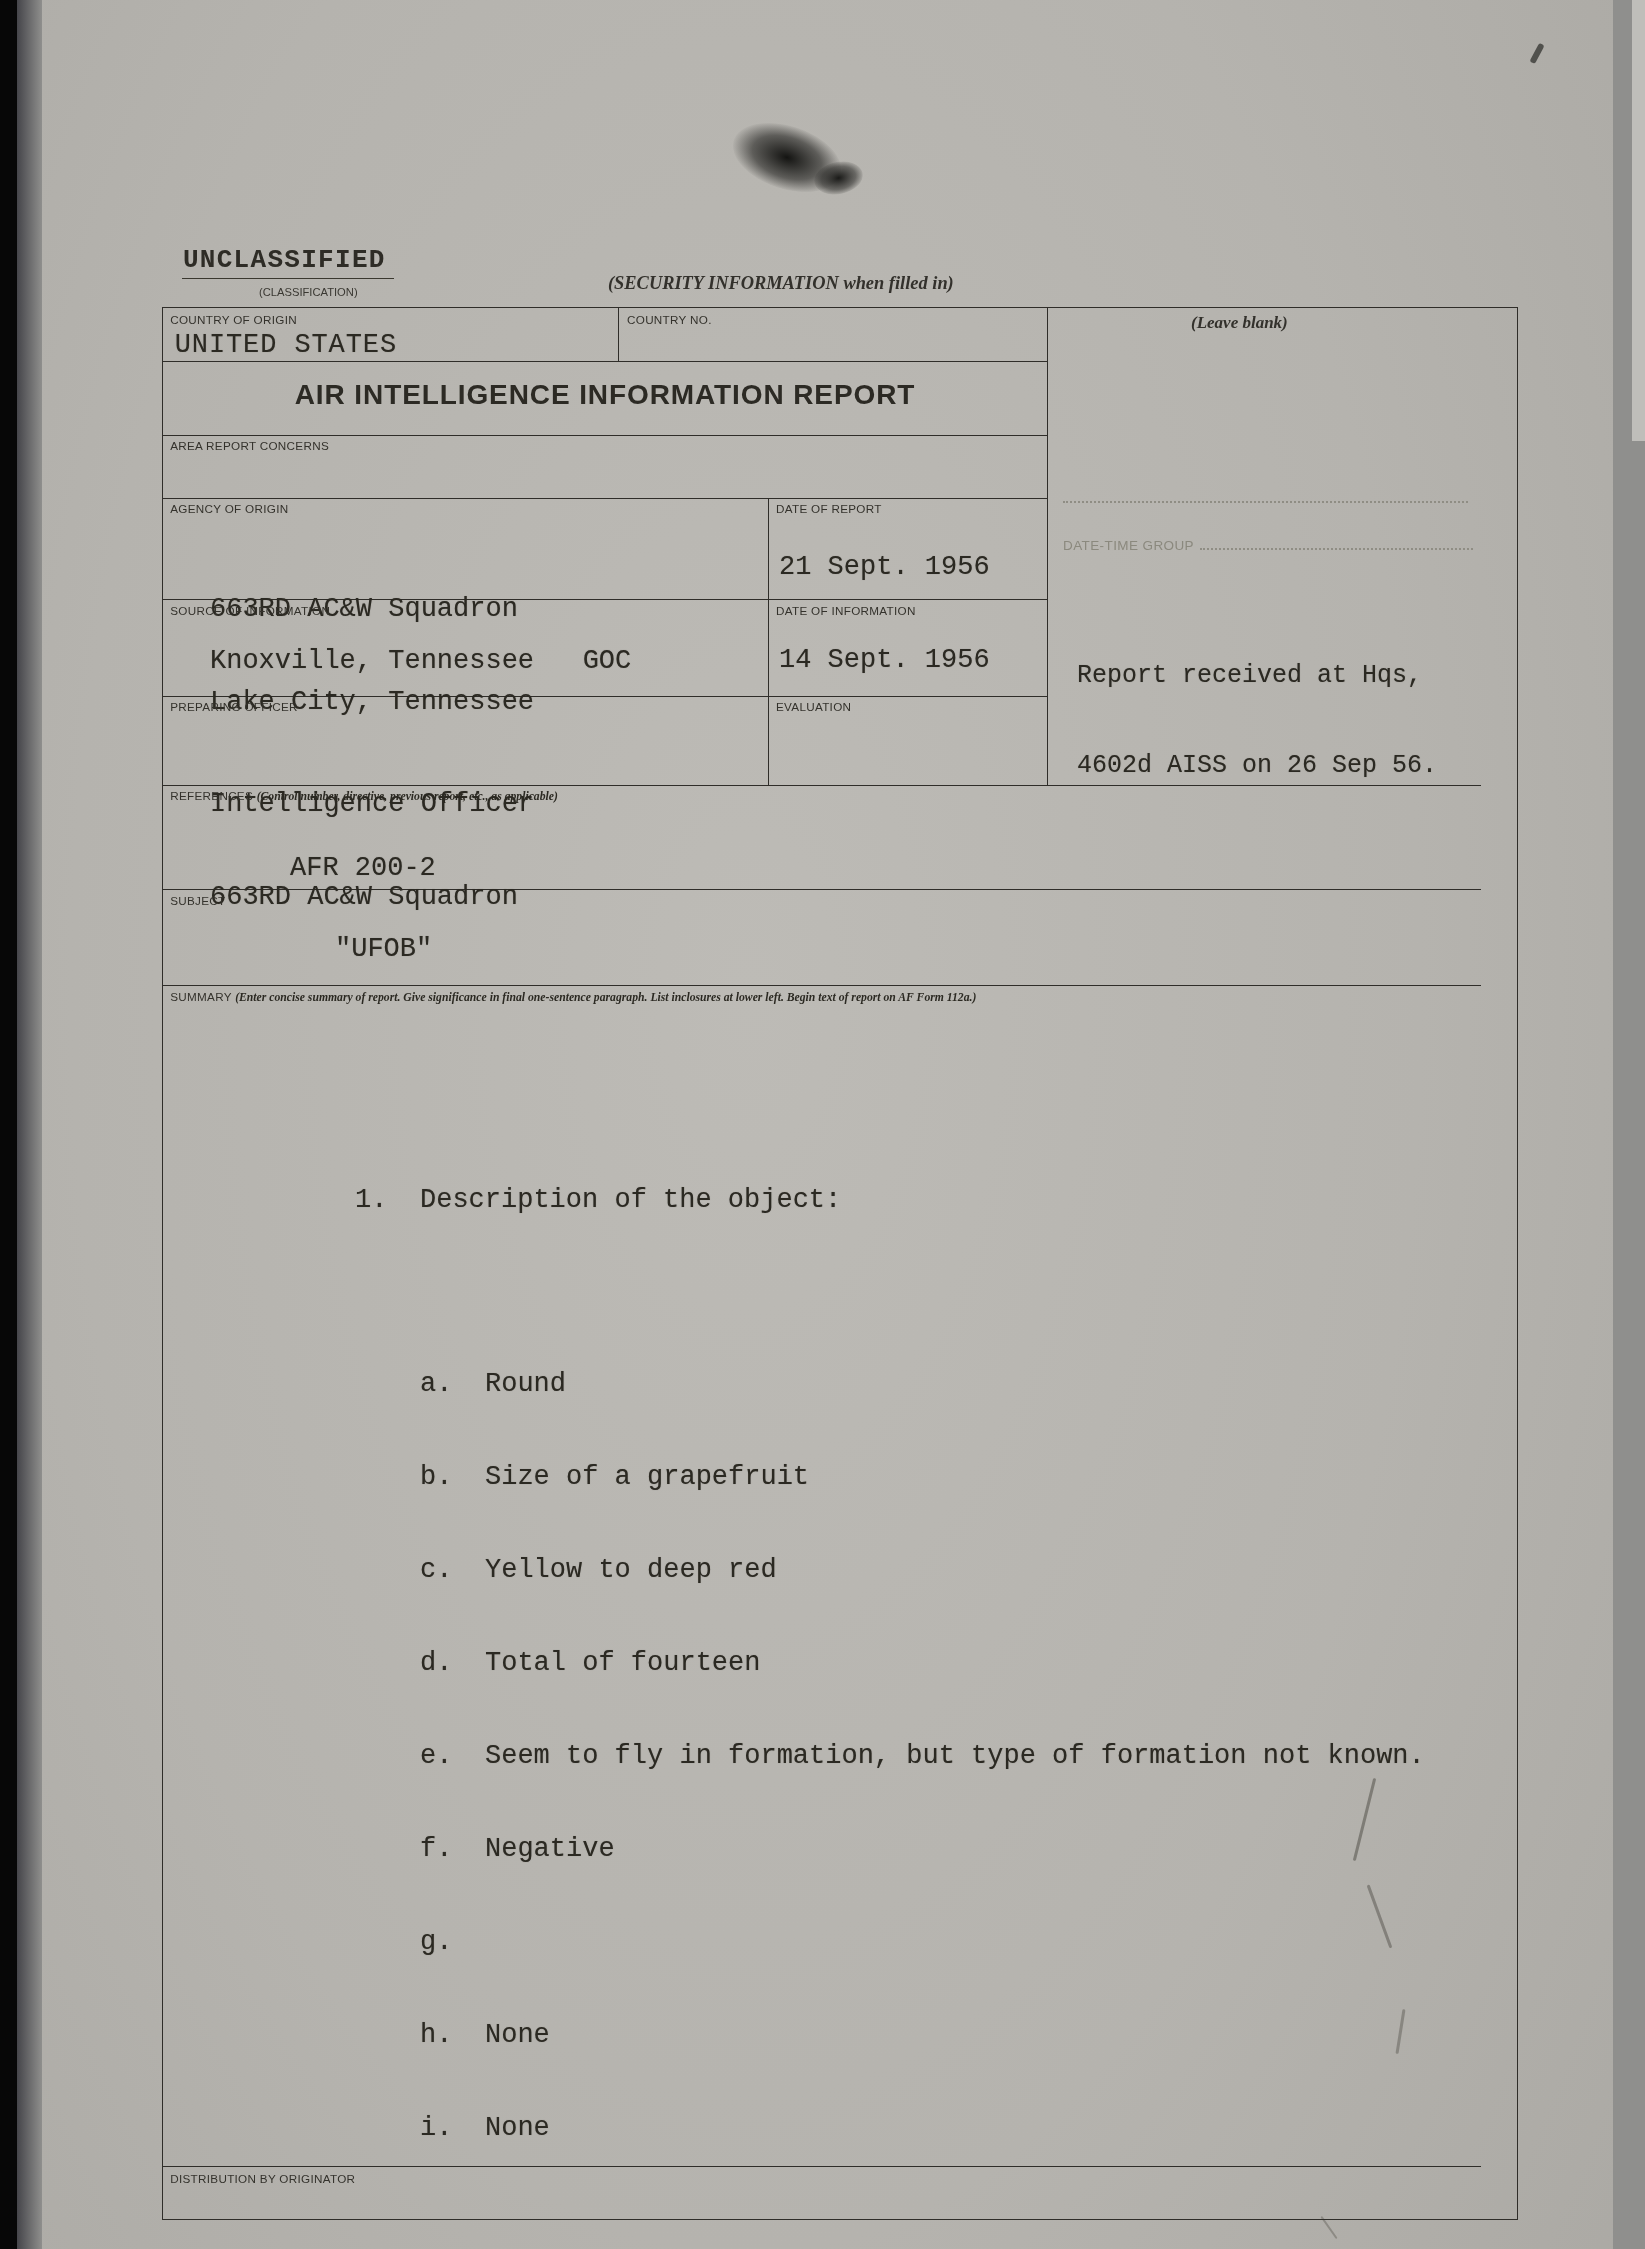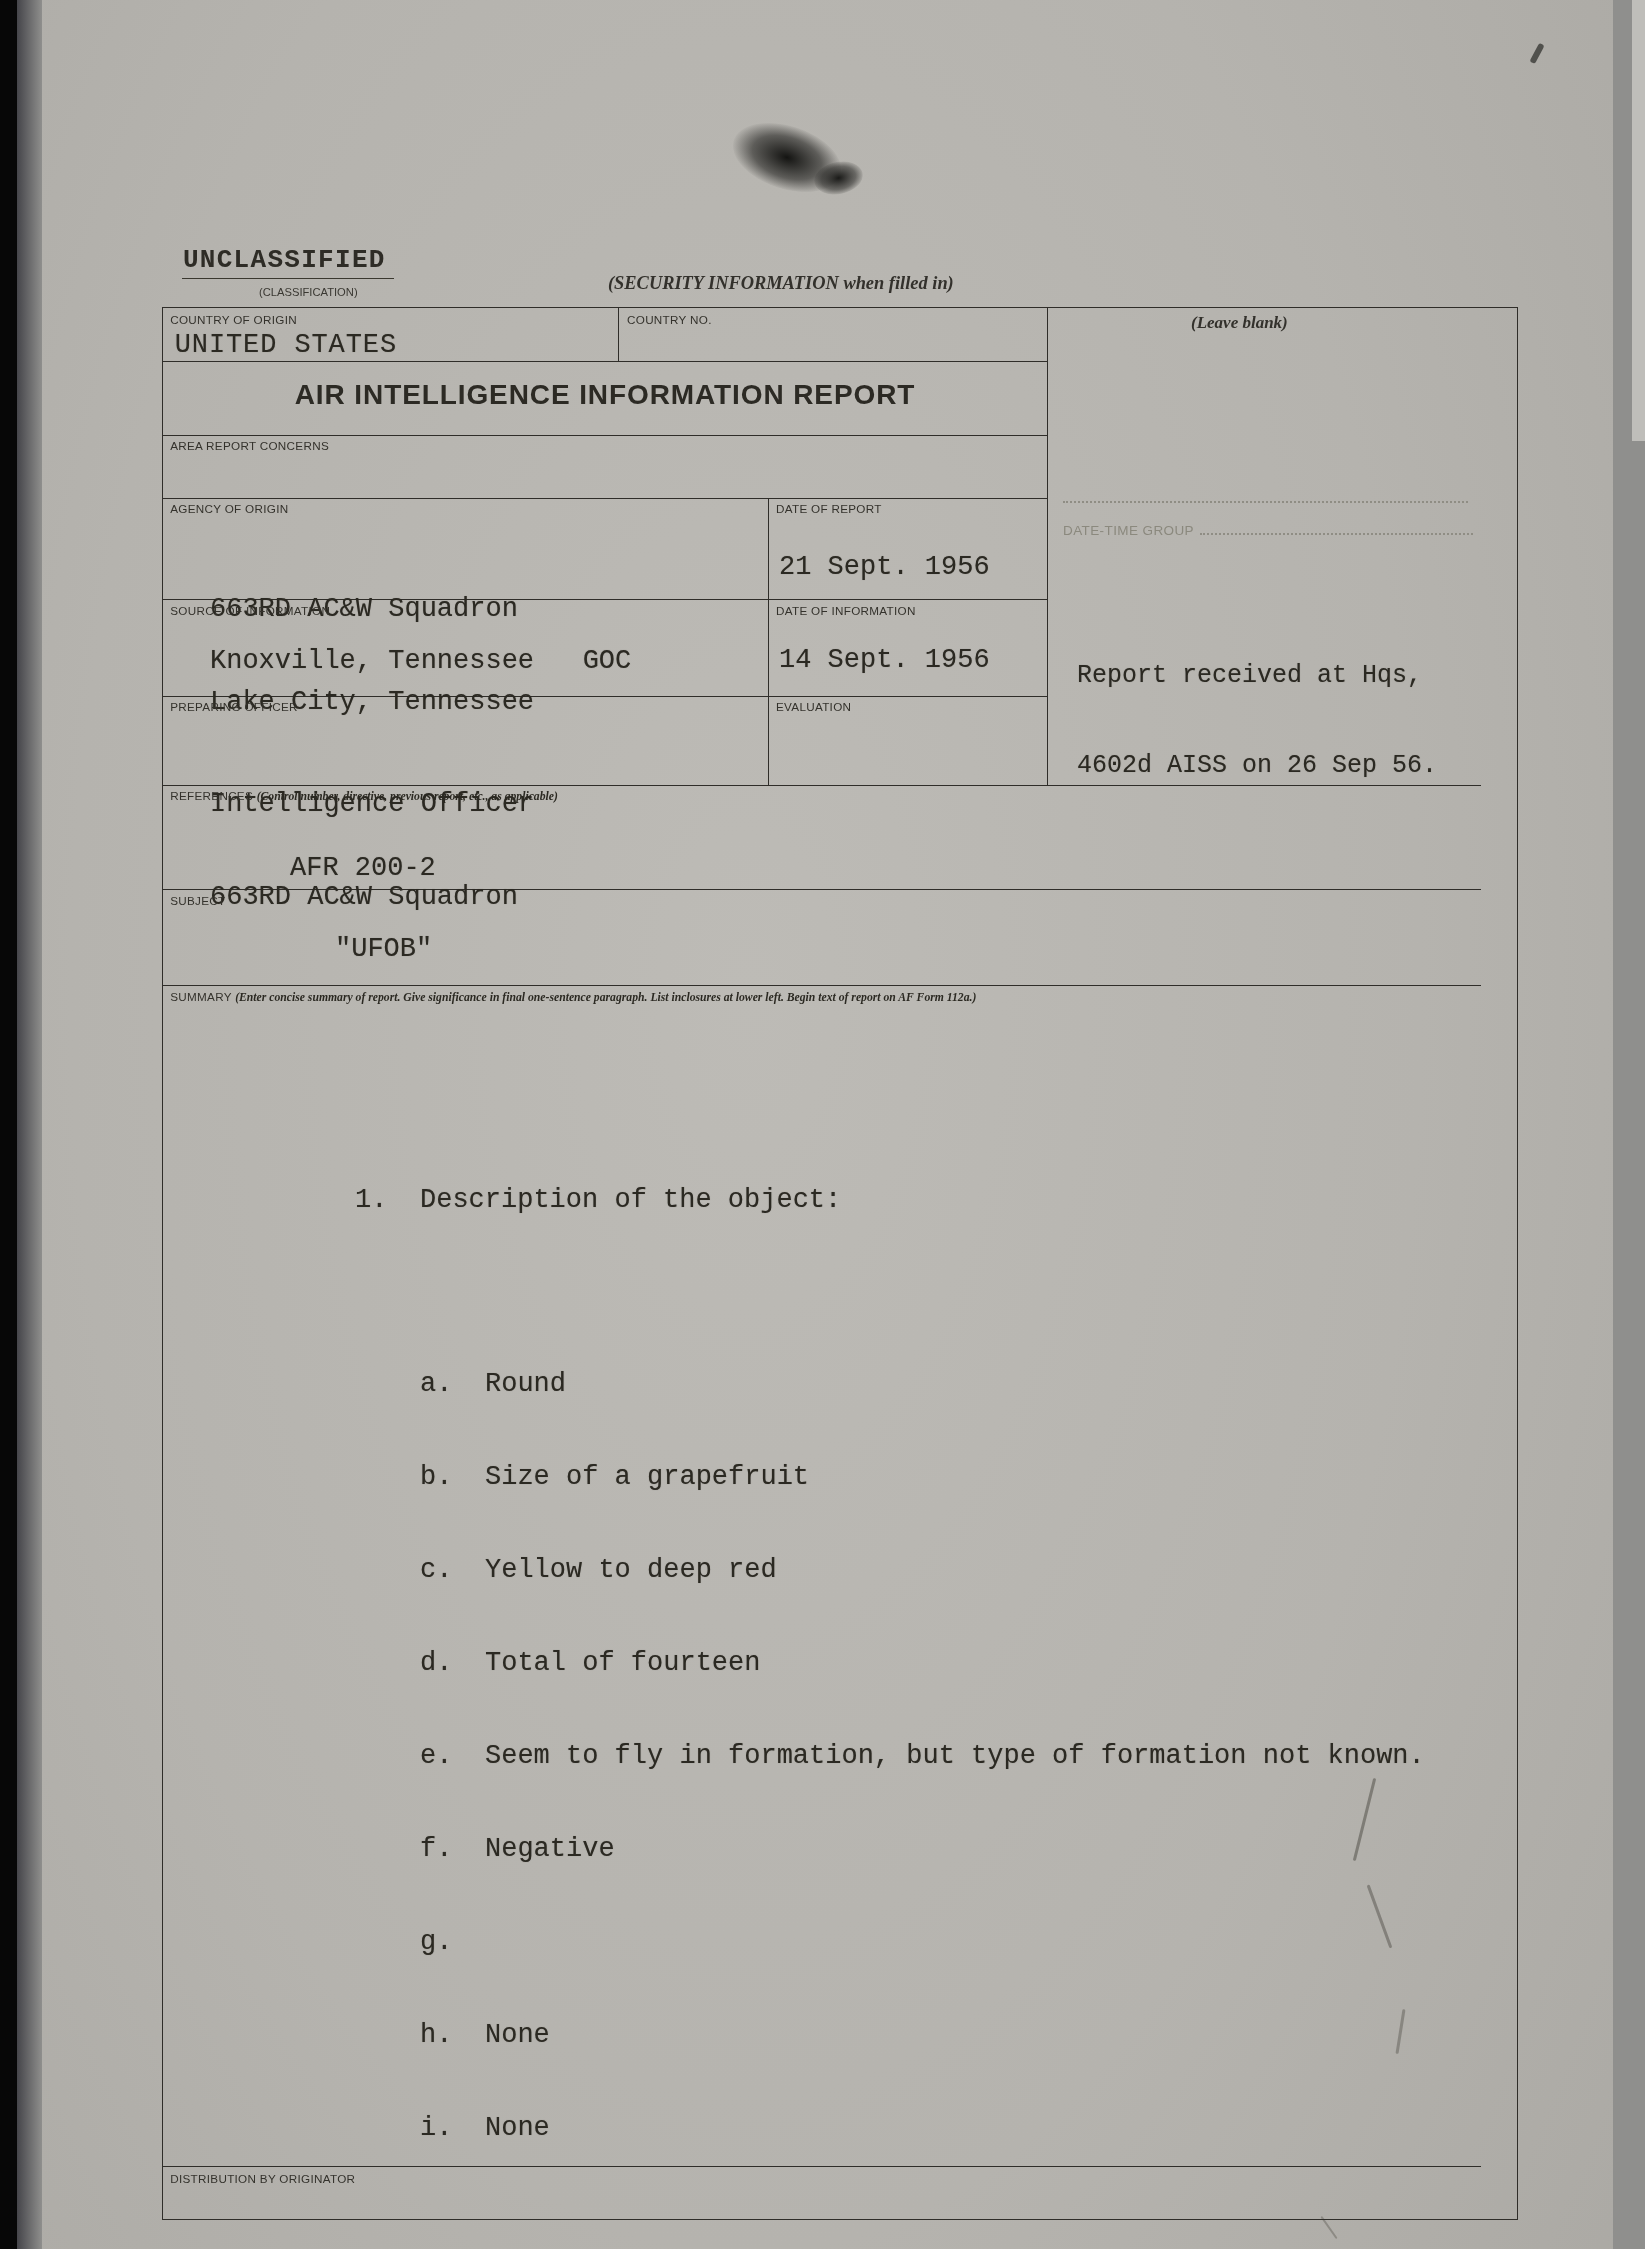--- a/index.html
+++ b/index.html
@@ -126,21 +126,21 @@
     <div class="abs typed" style="left:127px;top:545px;">AFR 200-2</div>
 
     <div class="abs lbl" style="left:7.2px;top:586px;">SUBJECT</div>
     <div class="abs typed" style="left:172px;top:626px;">"UFOB"</div>
 
     <div class="abs" style="left:7.2px;top:682px;">
       <span class="lbl">SUMMARY </span><span class="lbl-detail">(Enter concise summary of report.  Give significance in final one-sentence paragraph.  List inclosures at lower left.  Begin text of report on AF Form 112a.)</span>
     </div>
 
     <div class="dotted-rule" style="left:900px;top:193px;width:405px;"></div>
-    <div class="dtg-row" style="left:900px;top:215px;width:410px;">
+    <div class="dtg-row" style="left:900px;top:230px;width:410px;">
       <span class="lbl faint" style="font-size:13.5px;letter-spacing:0.4px;color:#8b897e;">DATE-TIME GROUP</span>
       <span class="dtg-leader"></span>
     </div>
     <div class="abs typed" style="left:914px;top:293px;font-size:25px;line-height:30px;">
       <div>Report received at Hqs,</div>
       <div>4602d AISS on 26 Sep 56.</div>
     </div>
 
     <div class="abs lbl" style="left:7.2px;top:1864px;">DISTRIBUTION BY ORIGINATOR</div>
   </div>

